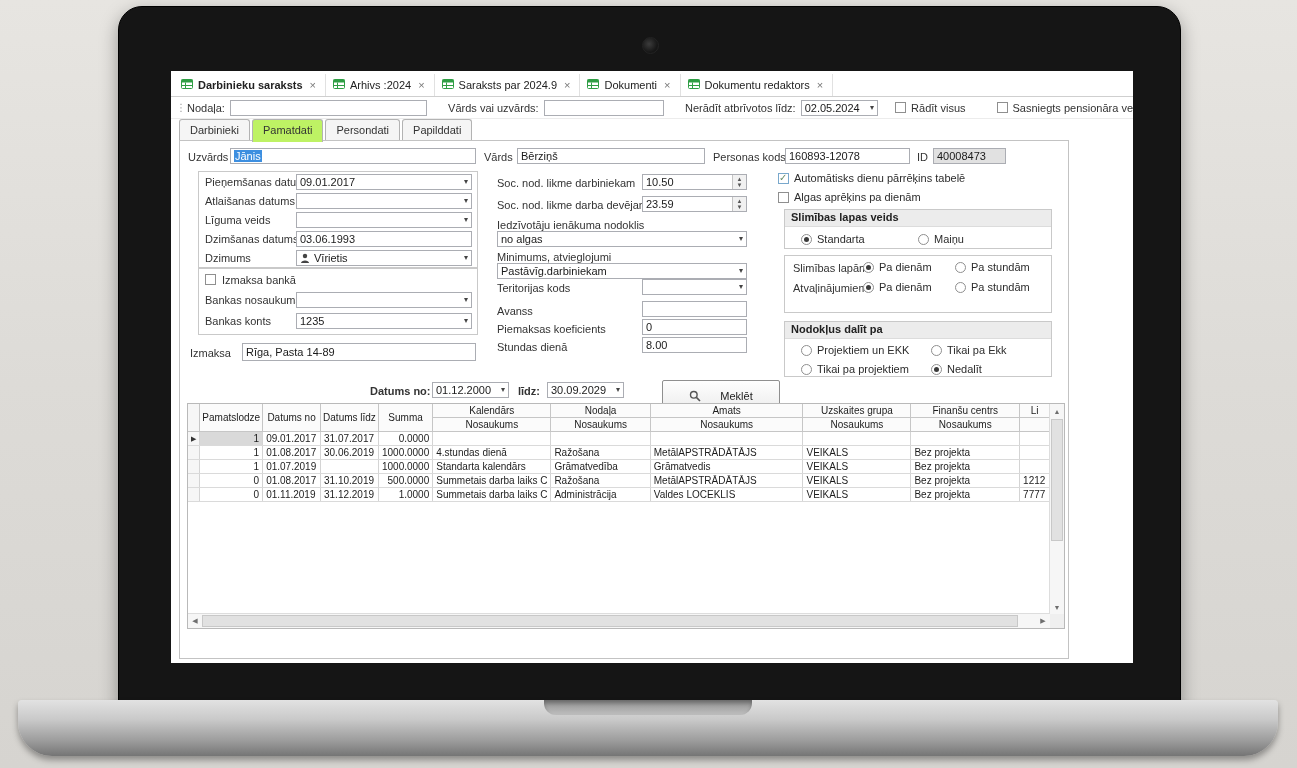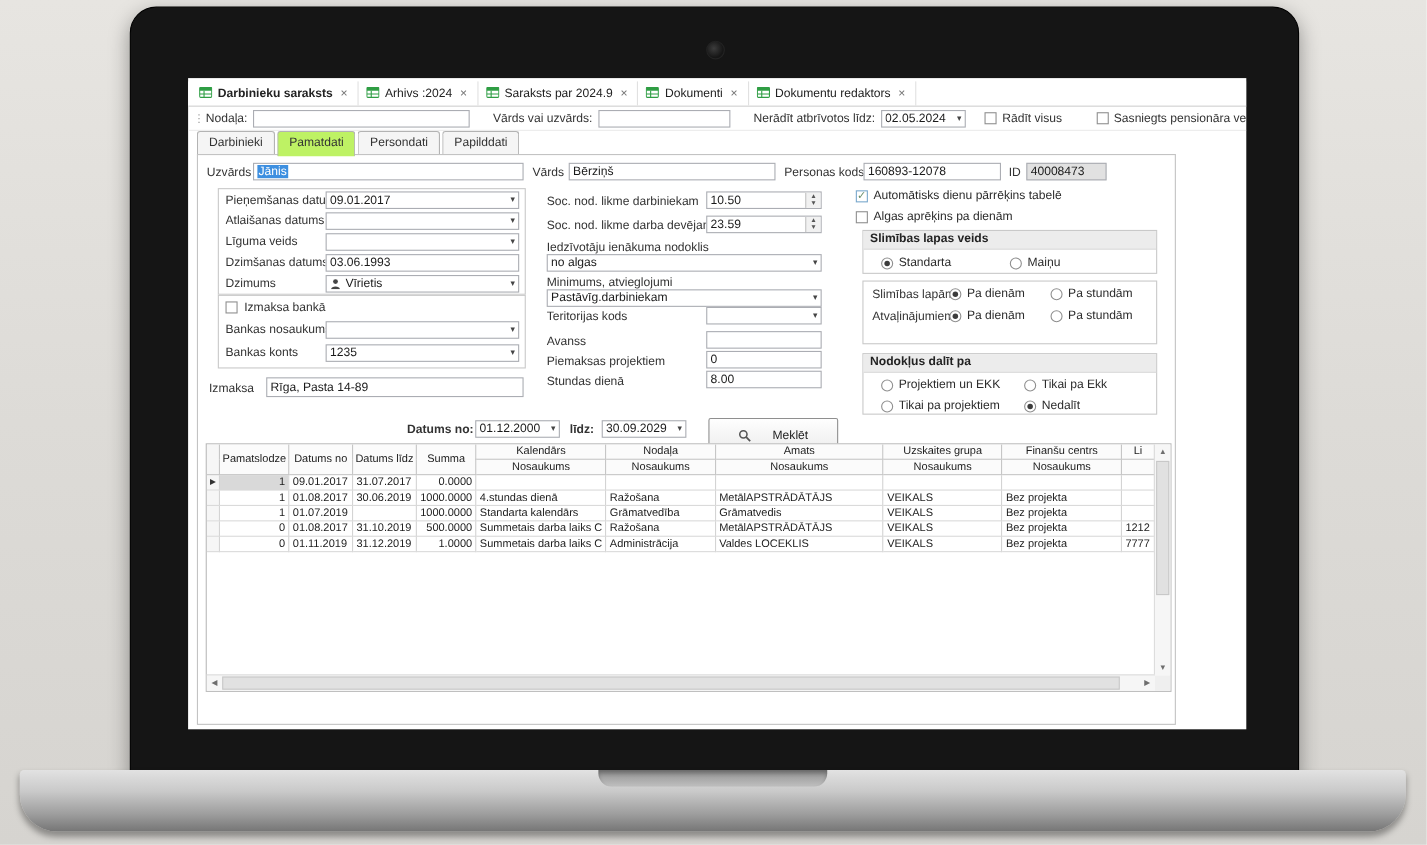--- a/index.html
+++ b/index.html
@@ -69,21 +69,21 @@
   .boxrow{display:flex;align-items:center;height:19px;padding:0 5px 0 6px;}
   .boxrow .rl{flex:1;color:#333;overflow:hidden;white-space:nowrap;}
   .boxrow .field{width:176px;flex:none;}
   .grphead{height:15px;background:#ececec;font-weight:bold;color:#222;padding:1px 0 0 6px;
            border-bottom:1px solid #dcdcdc;}
   .personicon{display:inline-flex;margin-right:4px;}
   .bold{font-weight:bold;}
   
   .btn{position:absolute;display:flex;align-items:center;justify-content:center;gap:19px;
        border:1px solid #8f8f8f;border-radius:2px;background:linear-gradient(#fefefe,#ececec);
-       height:32px;box-sizing:border-box;color:#222;}
+       height:32px;box-sizing:border-box;color:#222;margin-left:18px;}
   
   .gridwrap{position:absolute;left:7px;top:262px;width:878px;height:226px;border:1px solid #b9b9b9;
             background:#fff;box-sizing:border-box;}
   .gridscroll{position:absolute;left:0;top:0;right:14px;bottom:14px;overflow:hidden;}
   table.grid{border-collapse:collapse;table-layout:fixed;font-size:10px;color:#1c1c1c;}
   table.grid th{font-weight:normal;background:#fbfbfb;border-right:1px solid #c6c6c6;
                 border-bottom:1px solid #c6c6c6;height:13px;line-height:13px;padding:0 2px;
                 overflow:hidden;white-space:nowrap;text-align:center;}
   table.grid td{height:13px;line-height:13px;padding:0 3px;border-right:1px solid #d4d4d4;
                 border-bottom:1px solid #dadada;overflow:hidden;white-space:nowrap;}
@@ -304,21 +304,21 @@
           </span>
         <span class="lbl" style="left:317px;top:141px">Teritorijas kods</span>
         <span class="field abs" style="left:462px;top:138px;width:105px">
             <span class="val"></span>
             <span class="dd">▾</span>
           </span>
         <span class="lbl" style="left:317px;top:164px">Avanss</span>
         <span class="field abs" style="left:462px;top:160px;width:105px">
             <span class="val"></span>
           </span>
-        <span class="lbl" style="left:317px;top:182px">Piemaksas projektiem</span>
+        <span class="lbl" style="left:317px;top:182px">Piemaksas koeficients</span>
         <span class="field abs" style="left:462px;top:178px;width:105px">
             <span class="val">0</span>
           </span>
         <span class="lbl" style="left:317px;top:200px">Stundas dienā</span>
         <span class="field abs" style="left:462px;top:196px;width:105px">
             <span class="val">8.00</span>
           </span>
 
         <div class="optrow abs" style="left:598px;top:31px">
           <span class="cb" data-on="true"></span>

